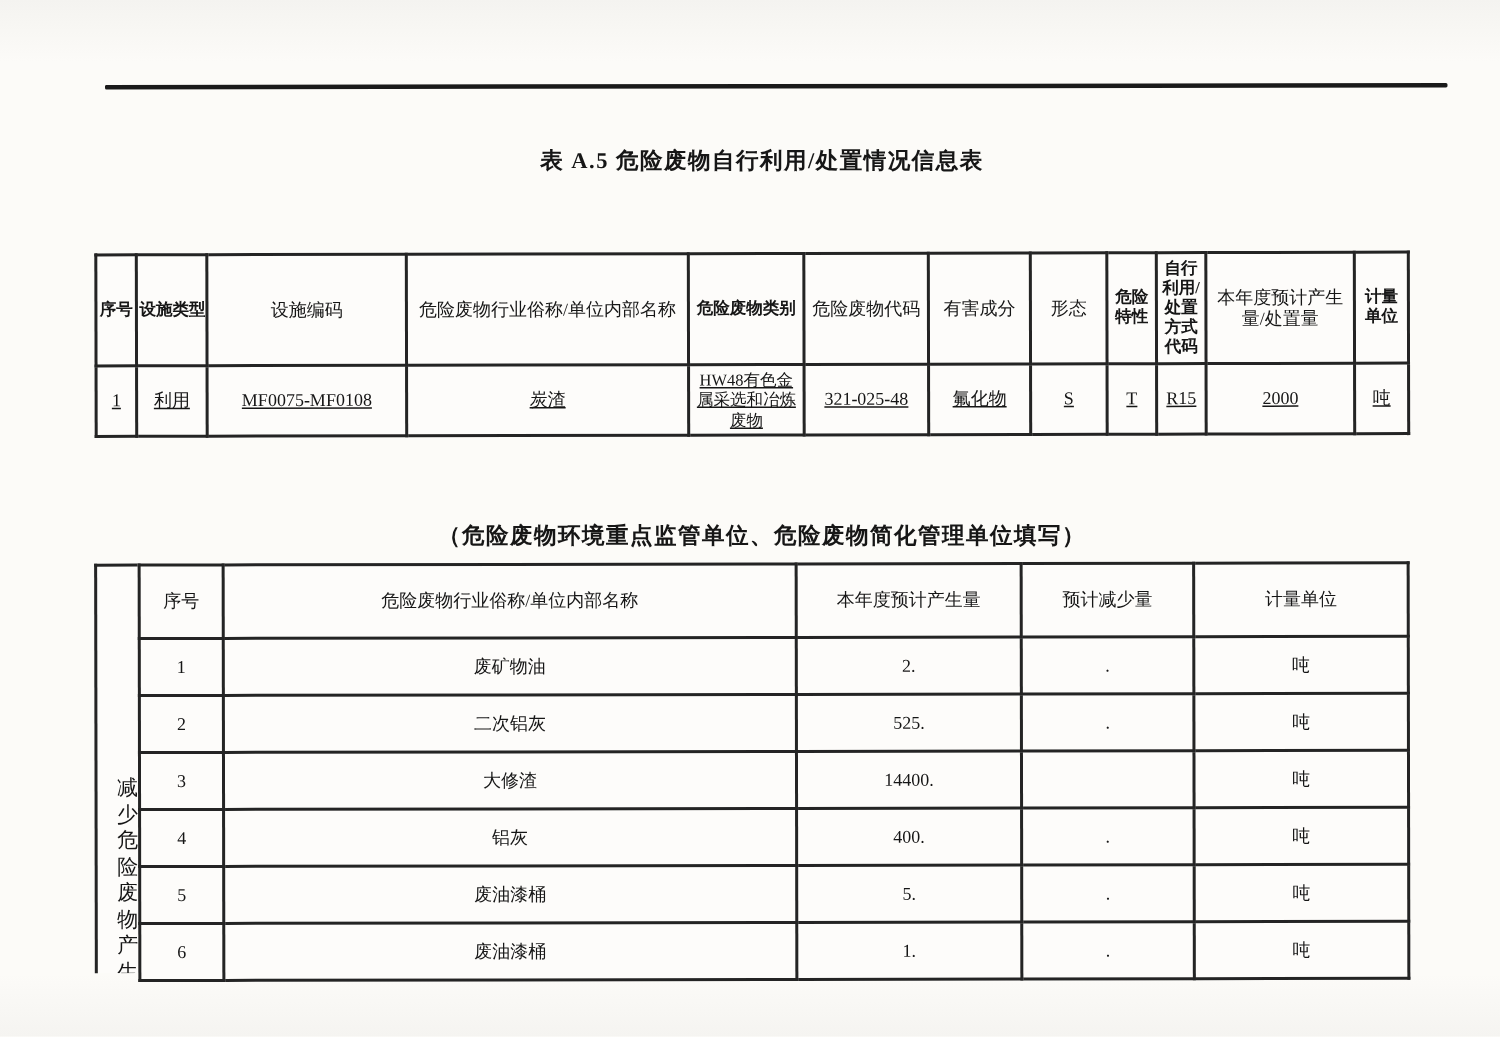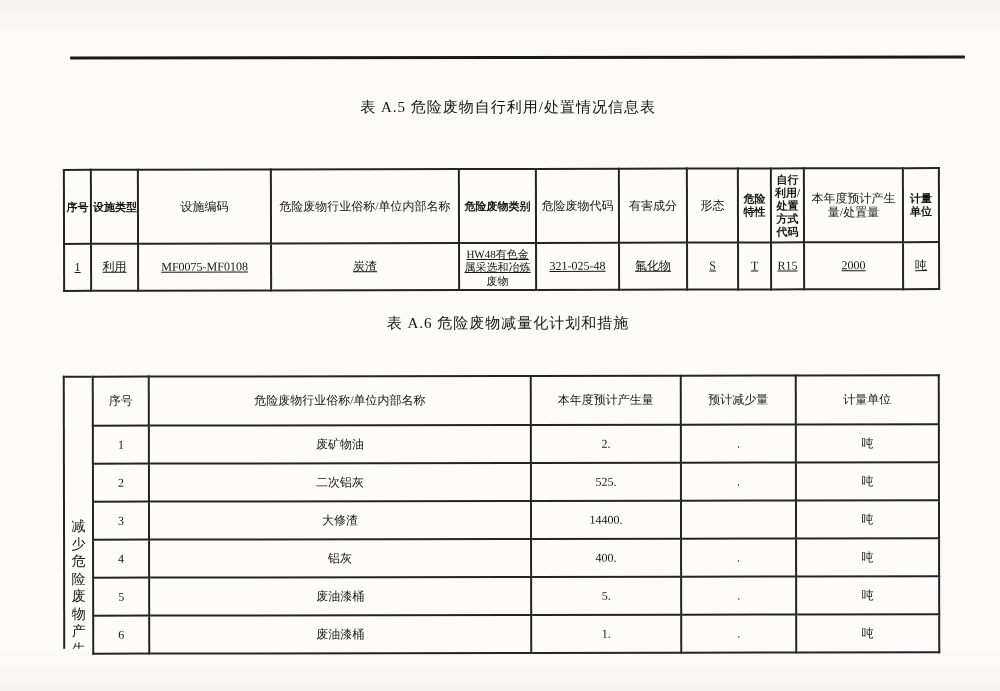--- a/index.html
+++ b/index.html
@@ -4,21 +4,21 @@
 <style>
   html,body{margin:0;padding:0;}
   body{
     width:1000px;height:691px;position:relative;overflow:hidden;
     background:#fbfaf7;
     font-family:"Liberation Serif","DejaVu Serif",serif;
     color:#161616;
   }
   .page{position:absolute;inset:0;background:linear-gradient(180deg,#f4f3f0 0%,#fcfbf8 6%,#fcfbf8 94%,#f5f4f1 100%);}
   .top-rule{position:absolute;left:70px;top:56px;width:895px;height:3px;background:#1a1a1a;transform:rotate(-0.08deg);border-radius:1px;}
-  .title{position:absolute;left:16px;right:0;text-align:center;font-weight:normal;font-size:15px;letter-spacing:1px;}
+  .title{position:absolute;left:16px;right:0;text-align:center;font-weight:bold;font-size:15px;letter-spacing:1px;}
   .t-a5-title{top:98px;}
   .t-a5-sub{top:138px;}
   .t-a6-title{top:314px;}
   .t-a6-sub{top:348px;}
 
   table{border-collapse:collapse;table-layout:fixed;background:#fdfcfa;}
   th,td{border:2px solid #242424;text-align:center;vertical-align:middle;padding:0 1px;font-weight:normal;overflow:hidden;}
 
   
   .a5{position:absolute;left:63px;top:168px;width:875px;transform:rotate(-0.12deg);}
@@ -26,21 +26,21 @@
   .a5 td{height:45px;font-size:12px;text-decoration:underline;}
   .a5 .small{font-size:11px;line-height:13px;font-weight:bold;}
   .a5 .nowrap{white-space:nowrap;}
   .clip3{height:38px;overflow:hidden;font-size:11px;line-height:13.5px;margin:0 auto;}
 
   
   .a6wrap{position:absolute;left:63px;top:375px;display:flex;align-items:flex-start;transform:rotate(-0.1deg);}
   .a6cat{
     width:29px;height:273px;box-sizing:border-box;flex:none;
     border-left:2px solid #242424;border-top:2px solid #242424;
-    padding-top:140px;text-align:center;overflow:hidden;
+    padding-top:140px;text-align:right;overflow:hidden;
     font-size:14px;line-height:17.5px;word-break:break-all;background:#fdfcfa;
   }
   .a6{width:846px;flex:none;}
   .a6 th{height:47px;font-size:12px;}
   .a6 td{height:36px;font-size:12px;}
 </style>
 </head>
 <body>
 
 <div class="page">
@@ -90,21 +90,21 @@
       <td>氟化物</td>
       <td>S</td>
       <td>T</td>
       <td>R15</td>
       <td>2000</td>
       <td>吨</td>
     </tr>
   </tbody>
     </table>
 
-  <div class="title t-a6-title">表 A.6 危险废物减量化计划和措施</div>
+  <div class="title t-a6-sub">（危险废物环境重点监管单位、危险废物简化管理单位填写）</div>
 
   <div class="a6wrap">
     <div class="a6cat">减少危险废物产生</div>
     <table class="a6">
       <colgroup>
         <col style="width:56px">
           <col style="width:382px">
           <col style="width:150px">
           <col style="width:115px">
           <col style="width:143px">

